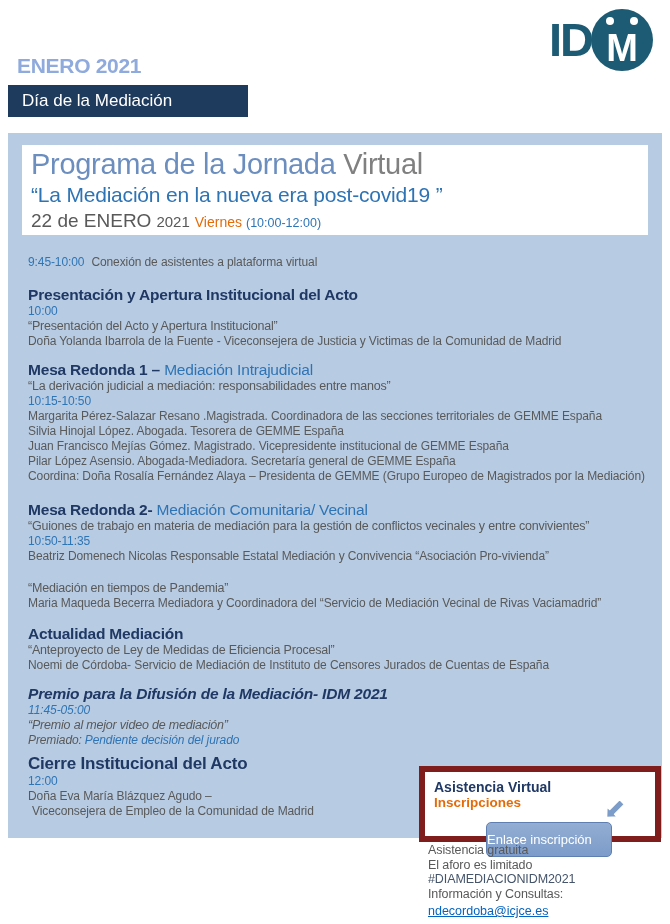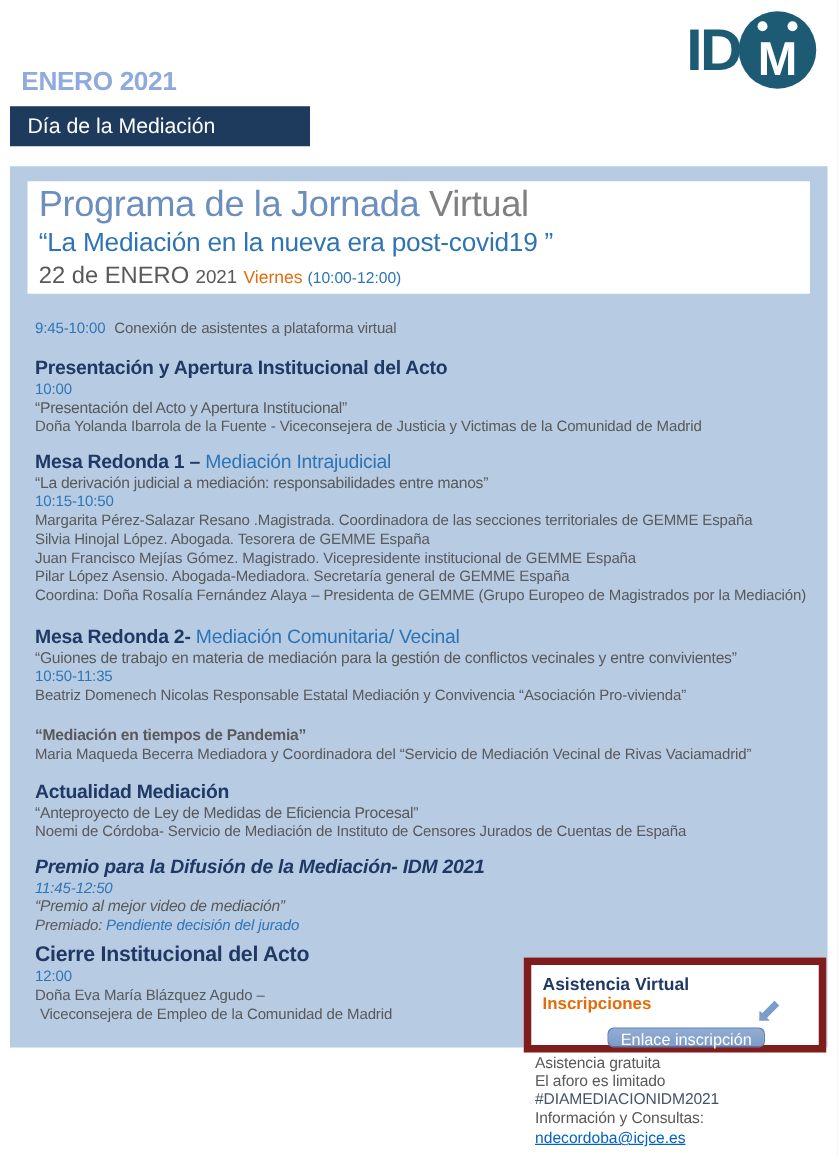--- a/index.html
+++ b/index.html
@@ -36,34 +36,34 @@
   .ln{font-size:12px;line-height:15px;color:#595959;white-space:nowrap;letter-spacing:-0.1px;}
   .quote{font-size:12.5px;letter-spacing:-0.2px;}
   .time{color:#2E75B6;}
   .t-inline{margin-right:7px;}
   .head{font-size:15.5px;line-height:19px;font-weight:700;color:#1F3864;letter-spacing:-0.2px;white-space:nowrap;}
   .head .hblue{font-weight:400;color:#2E74B5;}
   .head-lg{font-size:17px;line-height:20px;}
   .sec-apertura{margin-top:15px;}
   .sec-mesa1{margin-top:11px;}
   .sec-mesa2{margin-top:16px;}
-  .q2{margin-top:17px;font-weight:bold;}
+  .q2{margin-top:17px;}
   .sec-act{margin-top:13px;}
   .sec-premio{margin-top:11px;font-style:italic;}
   .sec-cierre{margin-top:6px;}
   .indent{padding-left:4px;}
   .blue-text{color:#2E74B5;margin-left:3px;}
   
   .side-box{position:absolute;left:419px;top:766px;width:242px;height:76px;background:#fff;
             border:6px solid #7f1d1d;padding:7px 0 0 9px;box-sizing:border-box;}
   .side-title{font-size:14px;font-weight:700;color:#1F3864;line-height:16px;}
   .side-sub{font-size:13.5px;font-weight:700;color:#E36C0A;line-height:16px;}
-  .enlace-btn{position:absolute;left:61px;top:50px;width:126px;height:16px;
+  .enlace-btn{position:absolute;left:61px;top:50px;width:126px;height:35px;
               background:linear-gradient(#93ADD3,#7C9CC9);border:1px solid #5F7FB2;border-radius:5px;
-              color:#fff;font-size:13px;line-height:17px;text-align:center;padding:0;
+              color:#fff;font-size:13px;line-height:17px;text-align:left;padding:0;
               font-family:"Liberation Sans",sans-serif;cursor:pointer;}
   .arrow-icon{position:absolute;left:598px;top:795px;width:34px;height:30px;}
   
   .footer-notes{position:absolute;left:428px;top:843px;}
   .fn{font-size:12.5px;line-height:14.5px;color:#595959;letter-spacing:-0.1px;white-space:nowrap;}
   .fn-hash{color:#44546A;}
   .email-link{font-size:12.5px;line-height:15px;color:#0563C1;text-decoration:underline;white-space:nowrap;display:inline-block;}
 </style>
 </head>
 <body>
@@ -132,21 +132,21 @@
       </div>
 
       <div class="sec-act">
         <div class="head">Actualidad Mediación</div>
         <div class="ln quote">“Anteproyecto de Ley de Medidas de Eficiencia Procesal”</div>
         <div class="ln">Noemi de Córdoba- Servicio de Mediación de Instituto de Censores Jurados de Cuentas de España</div>
       </div>
 
       <div class="sec-premio">
         <div class="head">Premio para la  Difusión de la Mediación- IDM 2021</div>
-        <div class="ln time">11:45-12:50</div>
+        <div class="ln time">11:45-05:00</div>
         <div class="ln quote">“Premio al mejor video de mediación”</div>
         <div class="ln">
           <span>Premiado:</span><span class="blue-text">Pendiente decisión del jurado</span>
         </div>
       </div>
 
       <div class="sec-cierre">
         <div class="head head-lg">Cierre Institucional del Acto</div>
         <div class="ln time">12:00</div>
         <div class="ln">Doña Eva María Blázquez Agudo –</div>

